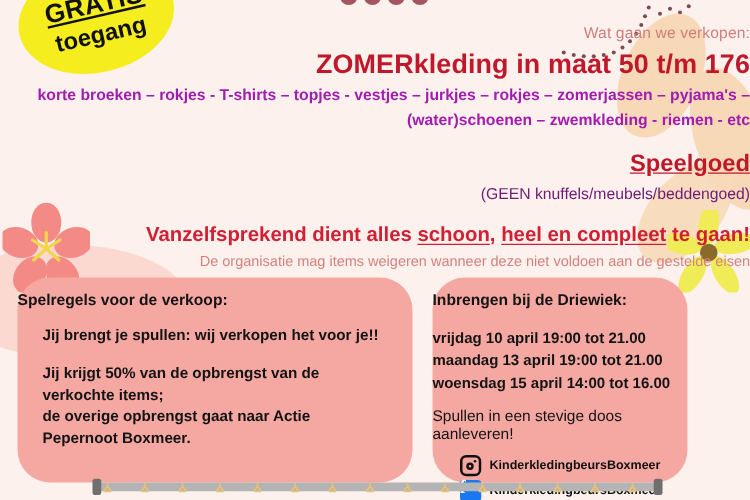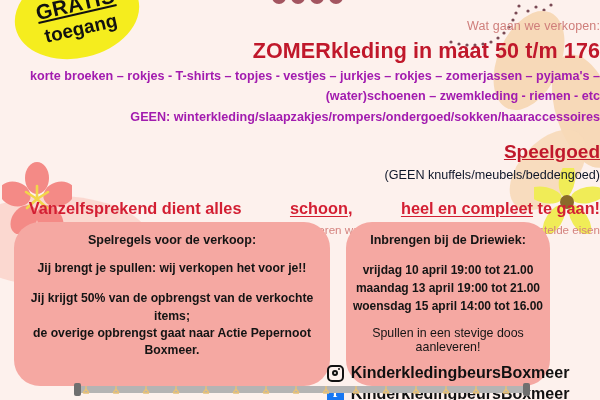--- a/index.html
+++ b/index.html
@@ -45,40 +45,40 @@
   }
   .badge-txt .b1{font-size:21px;text-decoration:underline;text-underline-offset:2px;letter-spacing:.4px;}
   .badge-txt .b2{font-size:19px;margin-top:4px;}
 
   
   .head{position:absolute;left:0;right:0;top:0;text-align:right;}
   .lead{color:#cf7e7b;font-size:12.5px;margin-top:19px;letter-spacing:.1px;}
   .h1{color:#c0182b;font-weight:bold;font-size:21.5px;margin-top:6px;letter-spacing:.1px;}
   .list{color:#a21caf;font-size:12.6px;margin-top:2px;line-height:1.62;font-weight:bold;}
   .h2{color:#c0182b;font-weight:bold;font-size:19px;margin-top:14px;text-decoration:underline;}
-  .sub2{color:#0f172a;font-size:12.6px;margin-top:5px;}
+  .sub2{color:#701a75;font-size:12.6px;margin-top:5px;}
   .h3{color:#d31f33;font-weight:bold;font-size:16.3px;margin-top:17px;}
-  .h3 u{text-decoration:underline;text-underline-offset:2px;margin-left:44px;}
+  .h3 u{text-decoration:underline;text-underline-offset:2px;}
   .fine{color:#d4827e;font-size:11.6px;margin-top:5px;}
 
   
   .box{
     position:absolute;background:#f5a8a2;border-radius:26px;
-    text-align:center;color:#141414;
+    color:#141414;
   }
   .box-left{left:14px;top:222px;width:316px;height:164px;}
   .box-right{left:346px;top:222px;width:204px;height:164px;}
 
   .bx-title{font-weight:bold;font-size:12.5px;padding-top:11px;}
-  .bx-p{font-weight:bold;font-size:12.2px;line-height:1.42;margin-top:13px;padding:0 8px;}
+  .bx-p{font-weight:bold;font-size:12.2px;line-height:1.42;margin-top:13px;padding:0 20px;}
   .bx-r{font-weight:bold;font-size:12px;line-height:1.5;margin-top:14px;}
   .bx-note{font-weight:normal;font-size:12.4px;margin-top:11px;}
 
   .social{margin-top:10px;display:flex;flex-direction:column;align-items:center;gap:3px;}
-  .srow{display:flex;align-items:center;gap:7px;font-weight:bold;font-size:16px;color:#111;}
+  .srow{display:flex;align-items:center;gap:7px;font-weight:bold;font-size:10px;color:#111;}
 
   .ig{width:17px;height:17px;border:2px solid #111;border-radius:5px;position:relative;box-sizing:border-box;}
   .ig:before{content:"";position:absolute;left:3.5px;top:3.5px;width:6px;height:6px;border:2px solid #111;border-radius:50%;box-sizing:border-box;}
   .ig:after{content:"";position:absolute;right:2px;top:1.5px;width:2px;height:2px;background:#111;border-radius:50%;}
 
   .fb{width:17px;height:17px;background:#1877f2;border-radius:3px;position:relative;}
   .fb:after{content:"f";position:absolute;left:0;right:0;top:-2px;color:#fff;font-weight:bold;font-size:15px;font-family:"Liberation Serif",serif;}
 
   
   .rail{position:absolute;left:78px;top:386px;width:448px;height:7px;background:#b4b4b4;border-radius:2px;}
@@ -160,21 +160,20 @@
     <div class="b1">GRATIS</div>
     <div class="b2">toegang</div>
   </div>
 
   <div class="head">
     <div class="lead">Wat gaan we verkopen:</div>
     <div class="h1">ZOMERkleding in maat 50 t/m 176</div>
     <div class="list">
       <div>korte broeken – rokjes - T-shirts – topjes - vestjes – jurkjes – rokjes – zomerjassen – pyjama's –</div>
       <div>(water)schoenen – zwemkleding - riemen - etc</div>
-      <div>GEEN: winterkleding/slaapzakjes/rompers/ondergoed/sokken/haaraccessoires</div>
     </div>
     <div class="h2">Speelgoed</div>
     <div class="sub2">(GEEN knuffels/meubels/beddengoed)</div>
     <div class="h3"><span>Vanzelfsprekend dient alles </span><u>schoon</u><span>, </span><u>heel en compleet</u><span> te gaan!</span></div>
     <div class="fine">De organisatie mag items weigeren wanneer deze niet voldoen aan de gestelde eisen</div>
   </div>
 
   <div class="box box-left">
     <div class="bx-title">Spelregels voor de verkoop:</div>
     <div class="bx-p">

